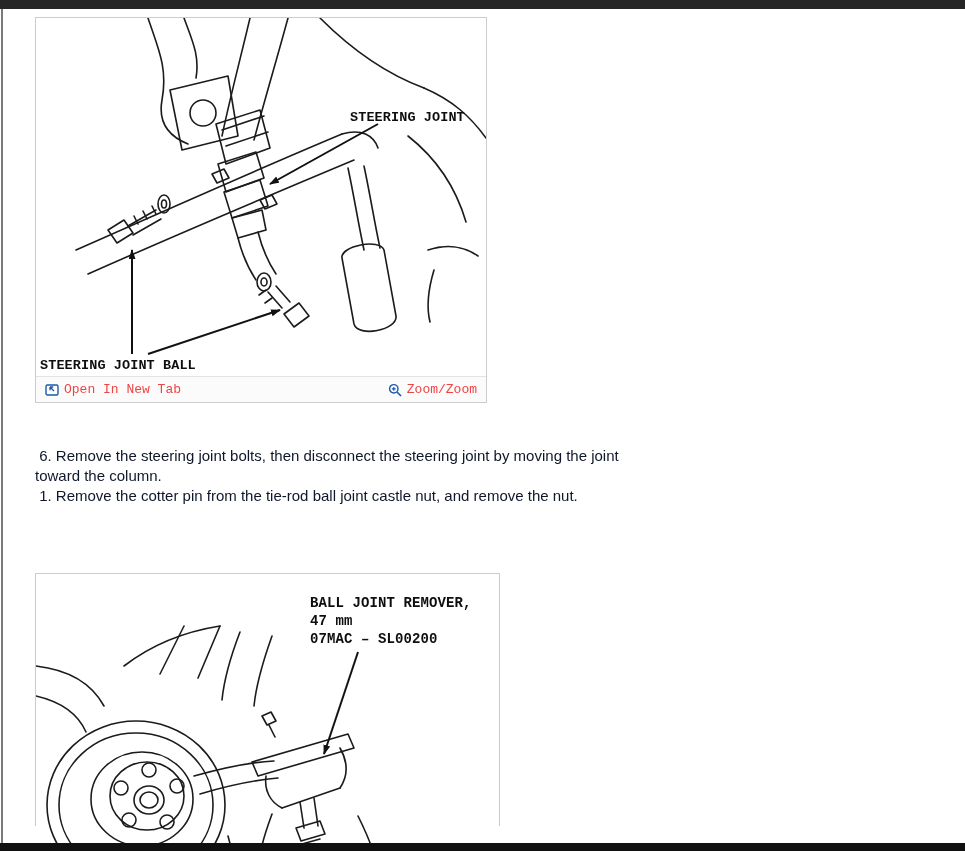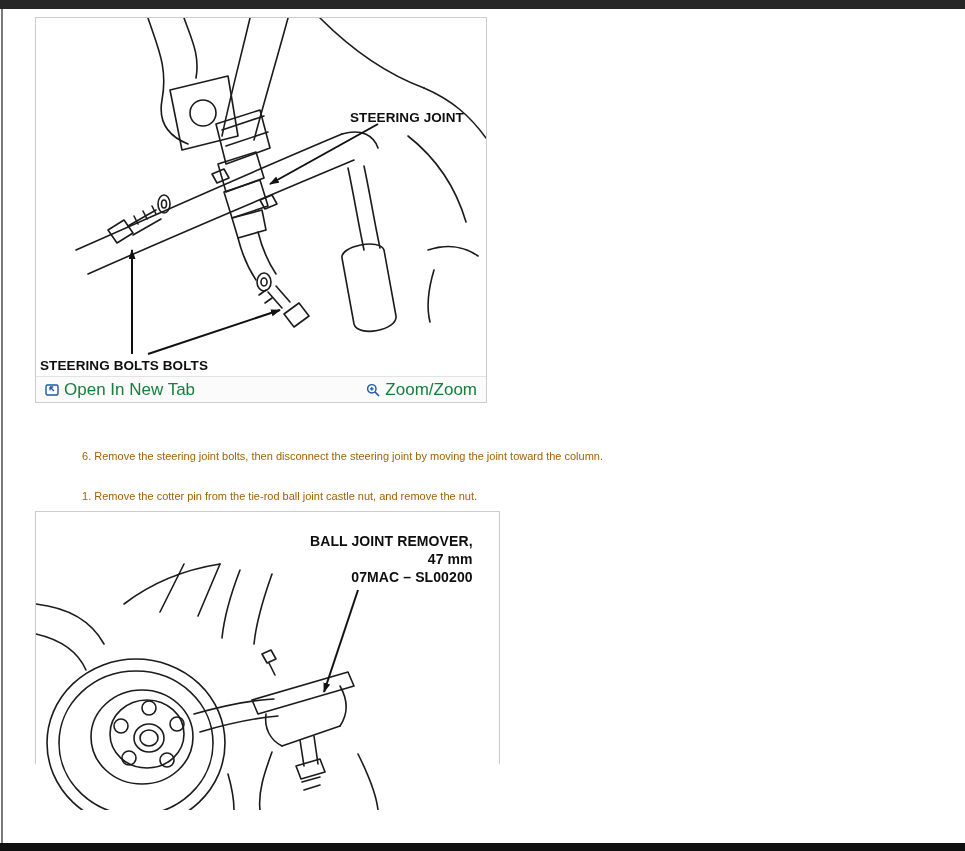--- a/index.html
+++ b/index.html
@@ -13,23 +13,24 @@
   .page { position:relative; width:965px; height:851px; background:#fff; }
 
   .top-bar { position:absolute; top:0; left:0; width:965px; height:9px; background:#262626; }
   .bottom-bar { position:absolute; bottom:0; left:0; width:965px; height:8px; background:#101010; }
   .left-edge { position:absolute; top:9px; bottom:8px; left:1px; width:2px; background:#7a7a7a; }
 
   .fig {
     position:absolute;
     background:#ffffff;
     border:1px solid #cccccc;
+    font-family:Liberation Mono, monospace;
   }
   .fig1 { left:35px; top:17px; width:452px; height:386px; }
-  .fig2 { left:35px; top:511px; width:465px; height:253px; border-bottom:none;text-align:right; }
+  .fig2 { left:35px; top:573px; width:465px; height:253px; border-bottom:none; }
 
   .fig-canvas { position:relative; width:100%; height:359px; overflow:hidden; }
   .fig2-canvas { position:relative; width:100%; height:298px; overflow:hidden; }
 
   .fig-label {
     position:absolute;
     font-weight:700;
     font-size:13.5px;
     color:#0e0e0e;
     letter-spacing:0.1px;
@@ -43,34 +44,33 @@
   .fig-footer {
     position:absolute; left:0; right:0; bottom:0;
     height:26px;
     border-top:1px solid #e3e3e3;
     background:#fbfbfb;
     display:flex; align-items:center; justify-content:space-between;
     padding:0 9px;
   }
   .fig-link {
     display:flex; align-items:center; gap:5px;
-    color:#15803d; font-size:17px;
+    color:#ef4444; font-size:13px;
     text-decoration:none; cursor:pointer;
   }
   .fig-link .icn { display:inline-flex; align-items:center; }
 
   .step {
     position:absolute;
     left:35px;
     width:615px;
-    font-size:11px;
+    font-size:15px;
     line-height:20px;
-    color:#a16207;
+    color:#0f172a;
     white-space:pre-wrap;
-    margin-left:44px;
   }
   .step6 { top:446px; }
   .step7 { top:486px; }
 
   svg { display:block; }
 </style>
 </head>
 <body>
 
 <div class="page">
@@ -138,21 +138,21 @@
           <path d="M398,252 C392,272 390,288 394,304"></path>
         </g>
 
         <g stroke="#111" stroke-width="2" fill="none">
           <line x1="342" y1="106" x2="234" y2="166" marker-end="url(#ah1)"></line>
           <line x1="96" y1="336" x2="96" y2="232" marker-end="url(#ah1)"></line>
           <line x1="112" y1="336" x2="244" y2="292" marker-end="url(#ah1)"></line>
         </g>
       </svg>
       <div class="fig-label lbl-steering-joint">STEERING JOINT</div>
-      <div class="fig-label lbl-steering-joint-bolts">STEERING BOLTS BOLTS</div>
+      <div class="fig-label lbl-steering-joint-bolts">STEERING JOINT BALL</div>
     </div>
 
     <div class="fig-footer">
       <a class="fig-link">
         <span class="icn">
           <svg width="14" height="13" viewBox="0 0 14 13">
             <rect x="1" y="2" width="12" height="10" rx="1.5" fill="none" stroke="#1d5aa8" stroke-width="1.4"></rect>
             <path d="M9,8 L5,4 M5,4 h3.2 M5,4 v3.2" stroke="#1d5aa8" stroke-width="1.3" fill="none"></path>
           </svg>
         </span>

